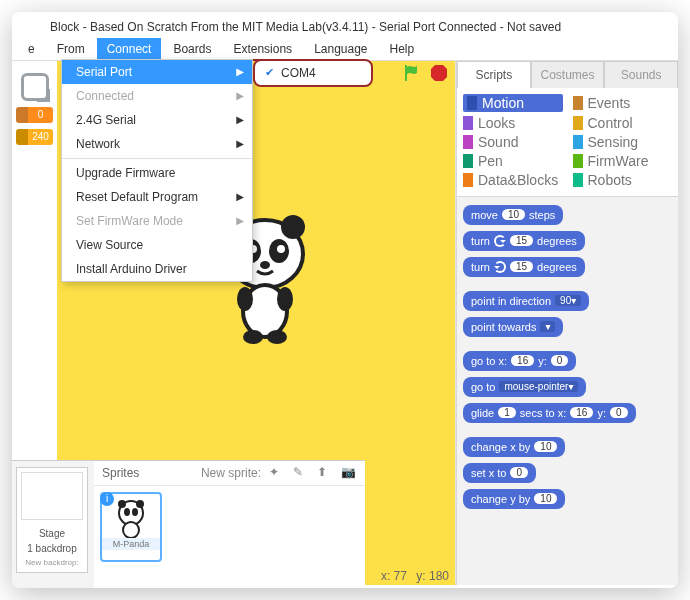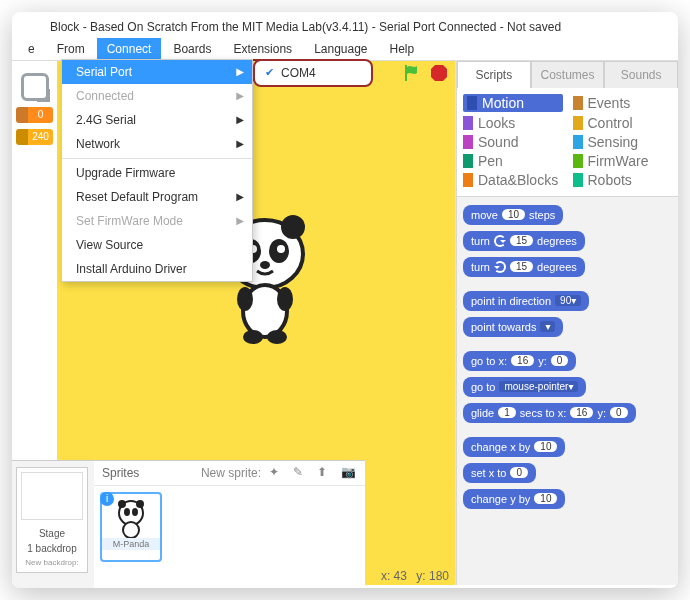--- a/index.html
+++ b/index.html
@@ -134,21 +134,21 @@
           <path d="M52 72 q8 6 16 0" stroke="#222" stroke-width="3" fill="none"></path>
           <ellipse cx="60" cy="112" rx="22" ry="26" fill="#fff" stroke="#222" stroke-width="4"></ellipse>
           <ellipse cx="40" cy="100" rx="8" ry="12" fill="#222"></ellipse>
             <ellipse cx="80" cy="100" rx="8" ry="12" fill="#222"></ellipse>
           <ellipse cx="48" cy="138" rx="10" ry="7" fill="#222"></ellipse>
             <ellipse cx="72" cy="138" rx="10" ry="7" fill="#222"></ellipse>
         </svg>
       </div>
 
       <div class="coords">
-        <span>x: 43</span>
+        <span>x: 77</span>
         <span style="margin-left:6px">y: 180</span>
       </div>
     </div>
 
     <div class="right">
       <div class="tabs">
         <div class="tab act">Scripts</div>
         <div class="tab">Costumes</div>
         <div class="tab">Sounds</div>
       </div>

